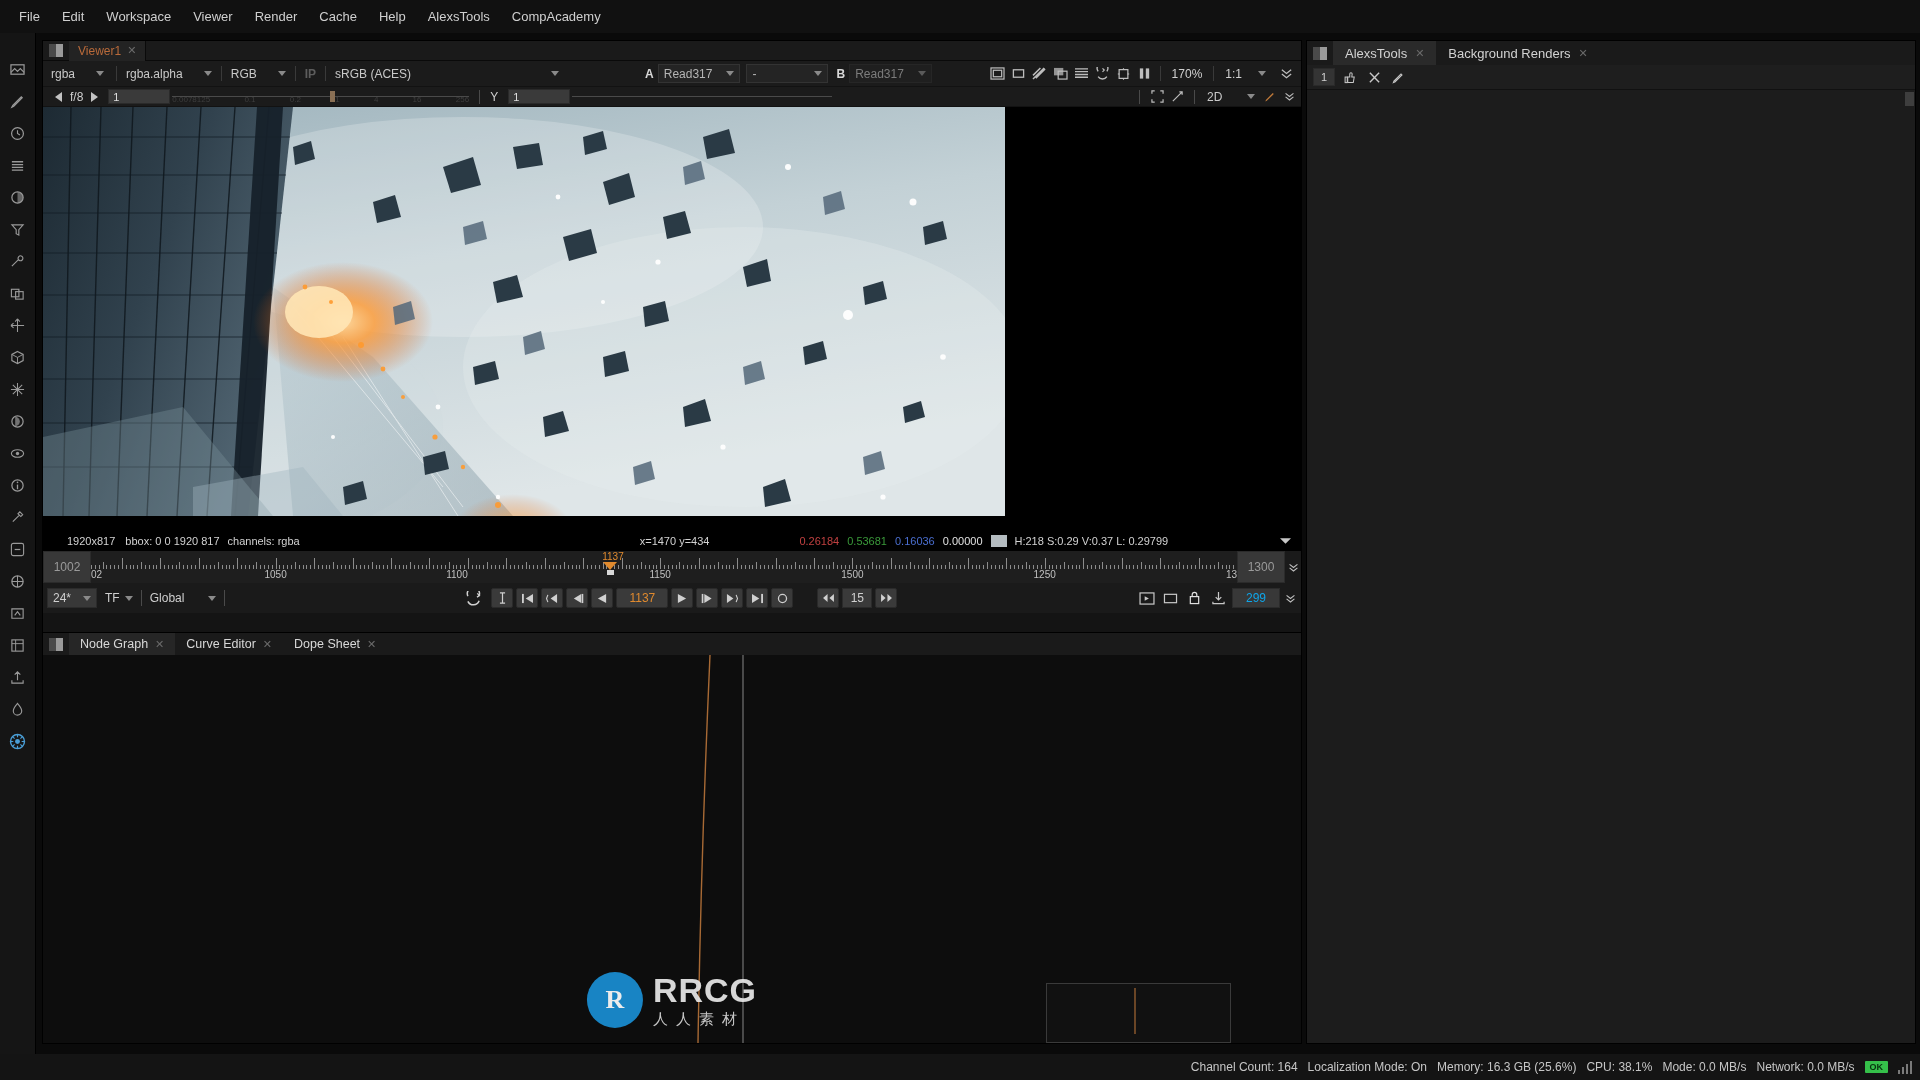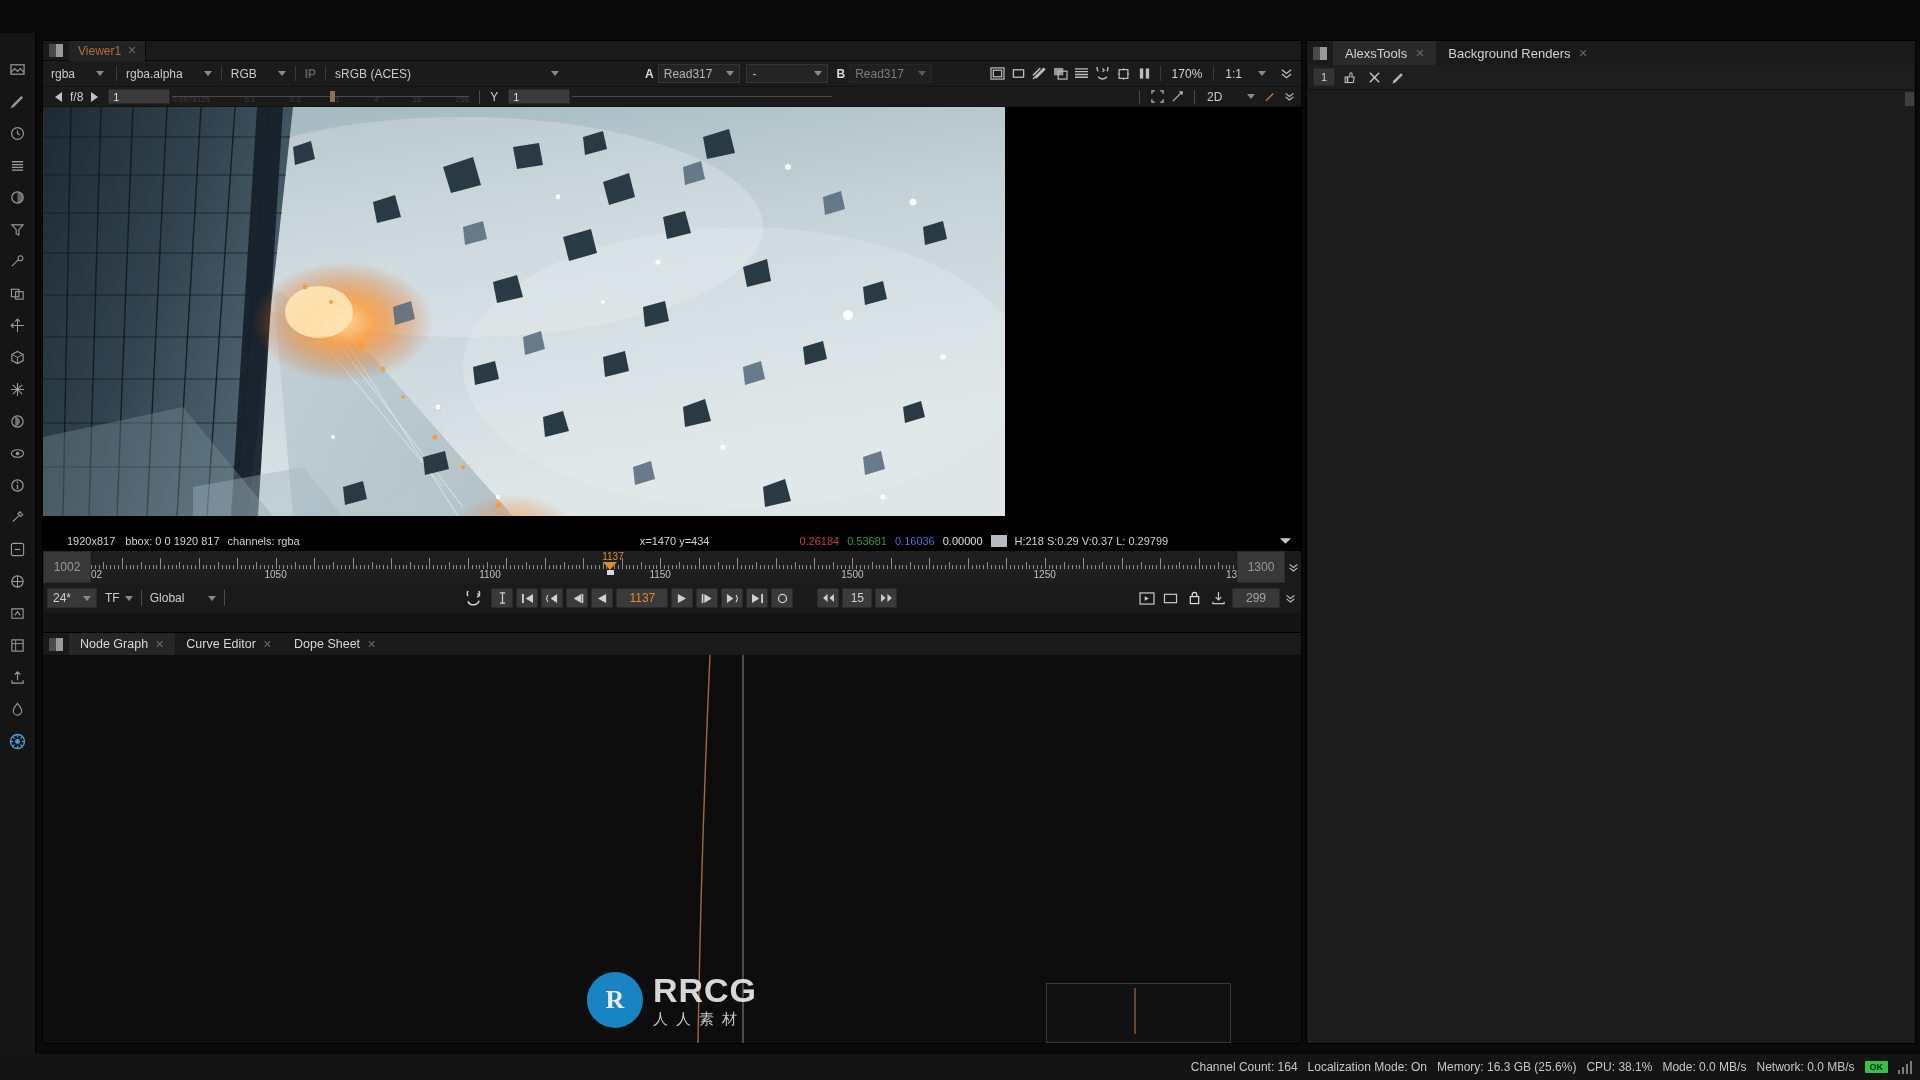--- a/index.html
+++ b/index.html
@@ -130,21 +130,21 @@
     width:22px;height:20px;background:#3a3a3a;border:1px solid #2a2a2a;border-radius:2px;
     display:flex;align-items:center;justify-content:center;color:#d0d0d0;
   }
   .tp-frame {
     width:52px;height:20px;background:#3a3a3a;border:1px solid #2a2a2a;border-radius:2px;
     display:flex;align-items:center;justify-content:center;color:#e08a2e;font-size:12px;
   }
   .tp-num { width:30px;height:20px;background:#3a3a3a;border:1px solid #2a2a2a;
             display:flex;align-items:center;justify-content:center;color:#d0d0d0;font-size:12px;}
   .tp-out { width:48px;height:20px;background:#383838;border:1px solid #2b2b2b;
-            display:flex;align-items:center;justify-content:center;color:#a3a3a3;font-size:12px;}
+            display:flex;align-items:center;justify-content:center;color:#0ea5e9;font-size:12px;}
 
   
   #nodegraph-pane {
     position:absolute; left:42px; top:632px; width:1260px; height:412px;
     background:#101010; border:1px solid #000;
   }
   #ng-tabbar { height:22px; background:#1a1a1a; display:flex; align-items:center; padding-left:2px; }
   .ngtab {
     display:flex; align-items:center; gap:7px; padding:3px 11px; font-size:12.5px;
     color:#d8d8d8; height:22px;
@@ -193,20 +193,31 @@
   #status-ok { background:#35c04a; color:#08330f; font-size:9px; font-weight:bold;
                padding:1px 5px; border-radius:1px; }
   #status-bars { display:flex; align-items:flex-end; gap:2px; height:13px; }
   #status-bars i { display:block; width:2px; background:#7a7a7a; }
 </style>
 </head>
 <body>
 
 <div id="app">
 
+  <div id="menubar">
+    <div class="menu-item">File</div>
+    <div class="menu-item">Edit</div>
+    <div class="menu-item">Workspace</div>
+    <div class="menu-item">Viewer</div>
+    <div class="menu-item">Render</div>
+    <div class="menu-item">Cache</div>
+    <div class="menu-item">Help</div>
+    <div class="menu-item">AlexsTools</div>
+    <div class="menu-item">CompAcademy</div>
+  </div>
 
   <div id="lefttool">
     <div class="tool-btn">
       <svg width="15" height="15" viewBox="0 0 16 16">
           <rect x="1" y="3" width="14" height="10" fill="none" stroke="currentColor" stroke-width="1.3"></rect>
           <path d="M1 11l4-4 3 3 3-3 4 4" fill="none" stroke="currentColor" stroke-width="1.2"></path>
         </svg>
     </div>
     <div class="tool-btn">
       <svg width="15" height="15" viewBox="0 0 16 16">
@@ -956,21 +967,21 @@
               <span class="tick" style="left:1122.9px;height:4px;"></span>
               <span class="tick" style="left:1126.8px;height:7px;"></span>
               <span class="tick" style="left:1130.6px;height:4px;"></span>
               <span class="tick" style="left:1134.5px;height:4px;"></span>
               <span class="tick" style="left:1138.3px;height:4px;"></span>
               <span class="tick" style="left:1142.2px;height:4px;"></span>
             </div>
           <div id="tl-labels">
               <span class="tl-lab" style="left:0.0px;">1002</span>
               <span class="tl-lab" style="left:184.6px;">1050</span>
-              <span class="tl-lab" style="left:399px;">1100</span>
+              <span class="tl-lab" style="left:366px;">1100</span>
               <span class="tl-lab" style="left:569.2px;">1150</span>
               <span class="tl-lab" style="left:761.4px;">1500</span>
               <span class="tl-lab" style="left:953.7px;">1250</span>
               <span class="tl-lab" style="left:1146.0px;">1300</span>
             </div>
           <div id="playhead" style="left: 519.2px;">
             <div class="ph-num">1137</div>
             <div class="ph-tri"></div>
             <div class="ph-box"></div>
           </div>

